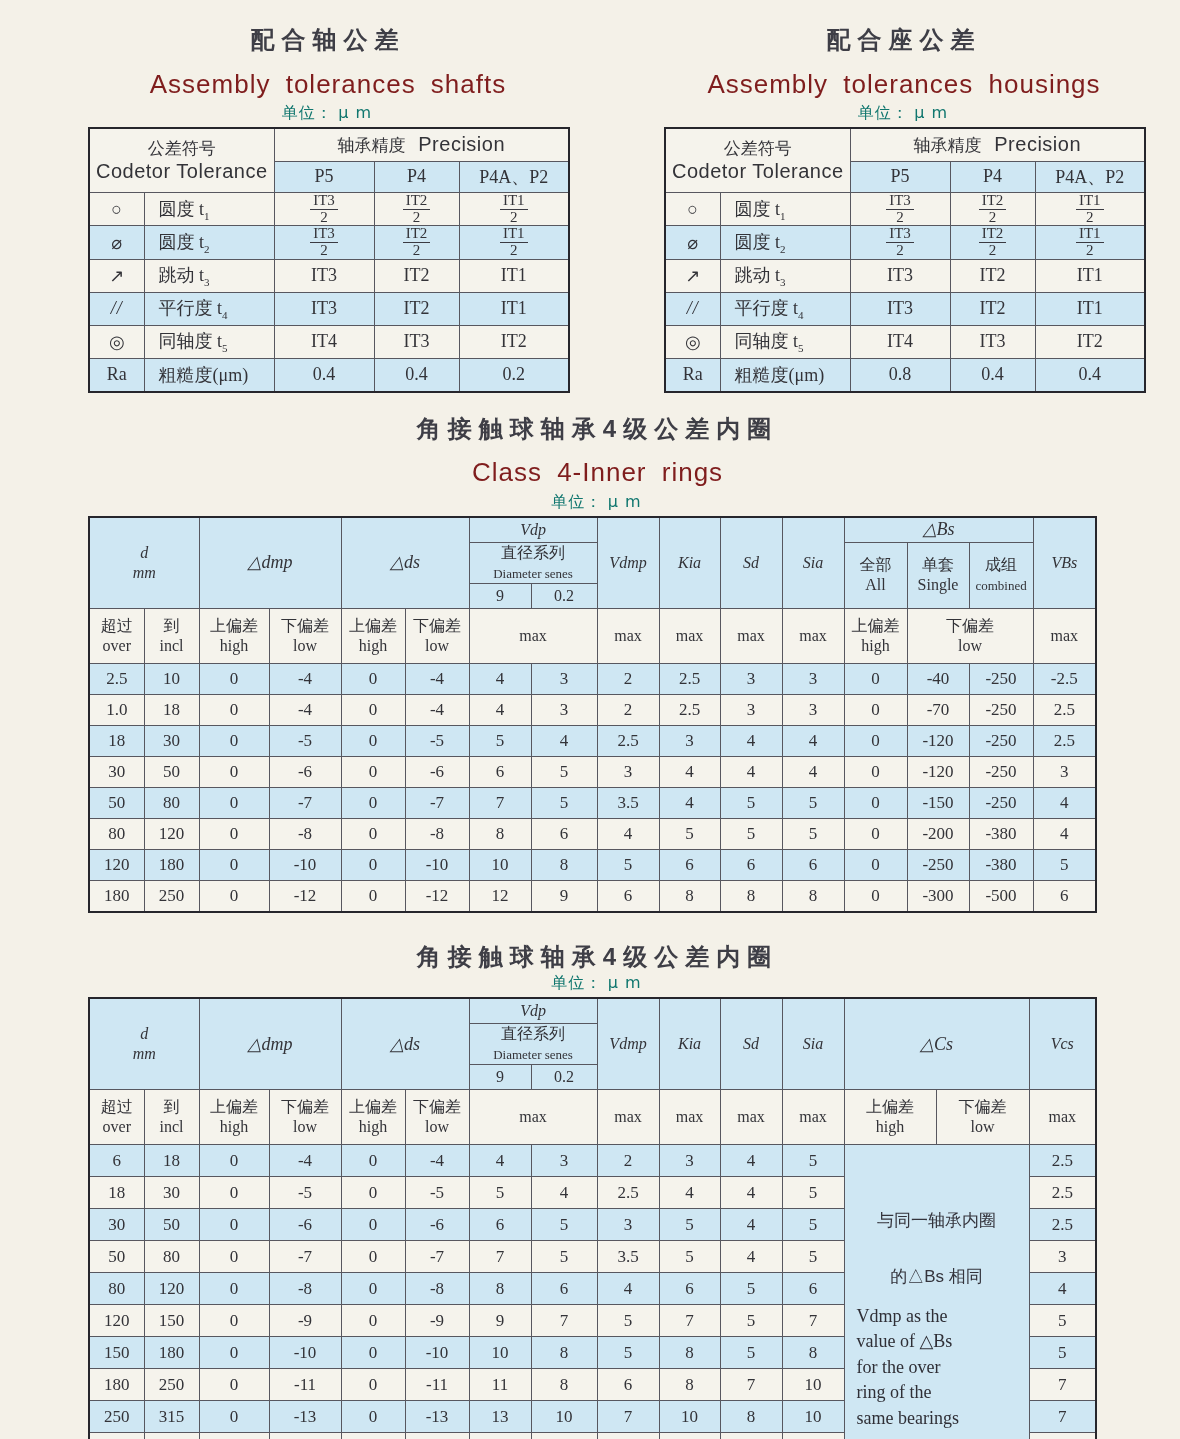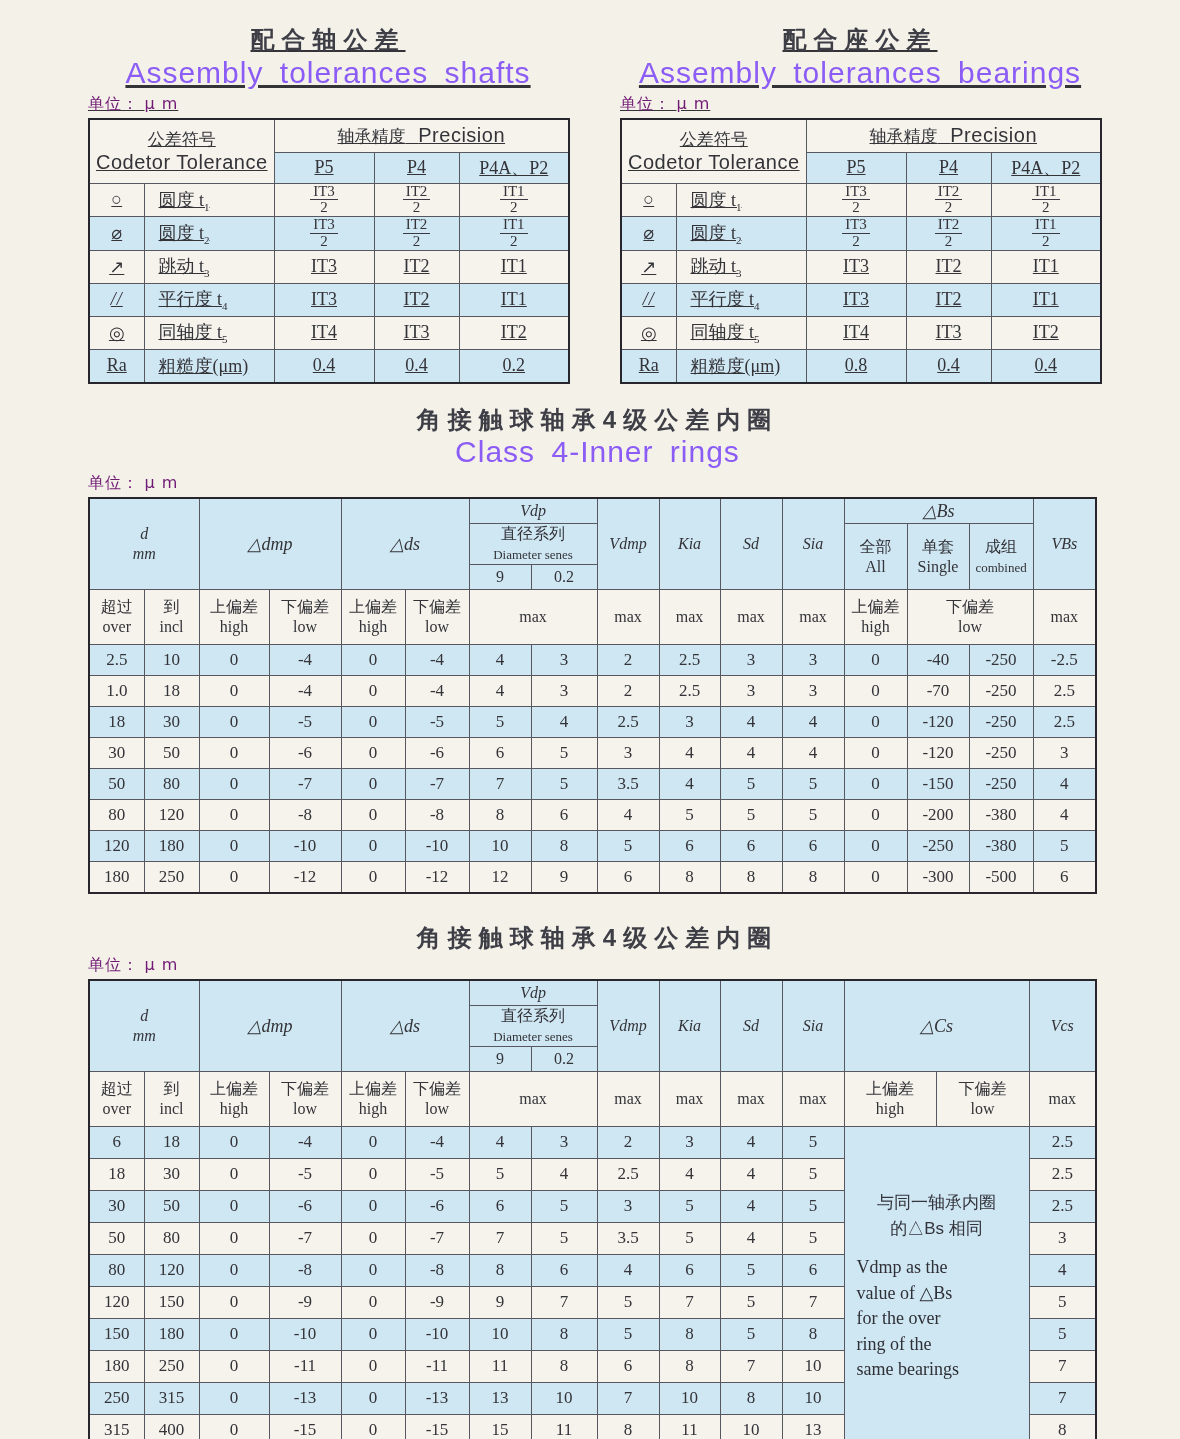--- a/index.html
+++ b/index.html
@@ -8,35 +8,35 @@
     background:#f4f1e8;
     font-family:"Liberation Sans", sans-serif;
     color:#333338;
     overflow:hidden;
   }
   .content{padding:26px 73px 0 88px;width:1019px;}
 
   
   .sec-title{text-align:center;}
   .t-zh{font-size:24px;font-weight:bold;letter-spacing:7px;color:#3e3e46;line-height:1.15;}
-  .t-en{font-size:30px;color:#8b5cf6;word-spacing:7px;letter-spacing:1px;line-height:1.2;margin-top:1px;}
-  .unit-line{text-align:left;font-size:16px;color:#701a75;margin:3px 2px 3px 0;letter-spacing:1px;}
+  .t-en{font-size:26px;color:#7f1d1d;word-spacing:7px;letter-spacing:1px;line-height:1.2;margin-top:15px;}
+  .unit-line{text-align:center;font-size:16px;color:#0f766e;margin:3px 2px 3px 0;letter-spacing:1px;}
   .unit-line .mu{font-family:"DejaVu Sans",sans-serif;}
 
   
   table{border-collapse:collapse;table-layout:fixed;background:#f5f3ec;}
   table{border:2px solid #26262c;}
   th,td{border:1px solid #57575f;text-align:center;vertical-align:middle;padding:0;}
   .blue{background:#cfe7f3;}
   tr.shade td{background:#cfe7f3;}
   .subhead th{background:#f5f3ec;font-weight:normal;}
   th{font-weight:normal;}
 
   
-  .top-row{display:flex;gap:52px;align-items:flex-start;text-decoration:underline;}
+  .top-row{display:flex;gap:96px;align-items:flex-start;}
   .tol-sec{width:480px;}
   .tol{width:480px;font-family:"Liberation Serif", serif;font-size:18px;}
   .tol th{font-size:17px;}
   .tol .h1 th{height:32px;margin-top:22px;}
   .tol .h2 th{height:30px;background:#cfe7f3;font-size:18px;}
   .tol td{height:32px;}
   .tol td.sym{font-size:18px;}
   .tol td.sym.ital{font-style:italic;letter-spacing:1px;}
   .tol td.name{text-align:left;padding-left:14px;font-size:18px;}
   .zh{font-family:"Liberation Sans", sans-serif;}
@@ -53,21 +53,21 @@
   .ring tr.hA th{height:24px;font-style:italic;}
   .ring tr.hB th{height:40px;}
   .ring tr.hC th{height:24px;}
   .ring .subhead th{height:54px;font-size:16px;}
   .ring .small{font-size:13px;font-family:"Liberation Serif", serif;}
   .ring td{height:30px;}
   .ring-bottom td{height:31px;}
   .dcell{font-family:"Liberation Serif", serif;font-size:18px;}
 
   .note{background:#f5f3ec;vertical-align:middle;}
-  .note .nzh{font-family:"Liberation Sans", sans-serif;font-size:17px;line-height:1.55;text-align:center;color:#34343c;}
+  .note .nzh{font-family:"Liberation Sans", sans-serif;font-size:17px;line-height:1.55;text-align:center;color:#34343c;margin-top:30px;}
   .note .nen{font-family:"Liberation Serif", serif;font-size:18px;line-height:1.42;text-align:left;padding-left:12px;margin-top:13px;color:#2f2f36;}
 
   .gap1{height:22px;}
   .gap2{height:30px;}
 </style>
 </head>
 <body>
 
 <div class="content">
 
@@ -168,21 +168,21 @@
               <td>0.4</td>
               <td>0.2</td>
             </tr>
           </tbody>
       </table>
     </section>
 
     <section class="tol-sec">
       <div class="sec-title">
         <div class="t-zh">配合座公差</div>
-        <div class="t-en">Assembly tolerances bearings</div>
+        <div class="t-en">Assembly tolerances housings</div>
       </div>
       <div class="unit-line">
         <span>单位：</span>
         <span class="mu">μ m</span>
       </div>
       <table class="tol">
         <colgroup>
             <col style="width:55px">
             <col style="width:130px">
             <col style="width:100px">

